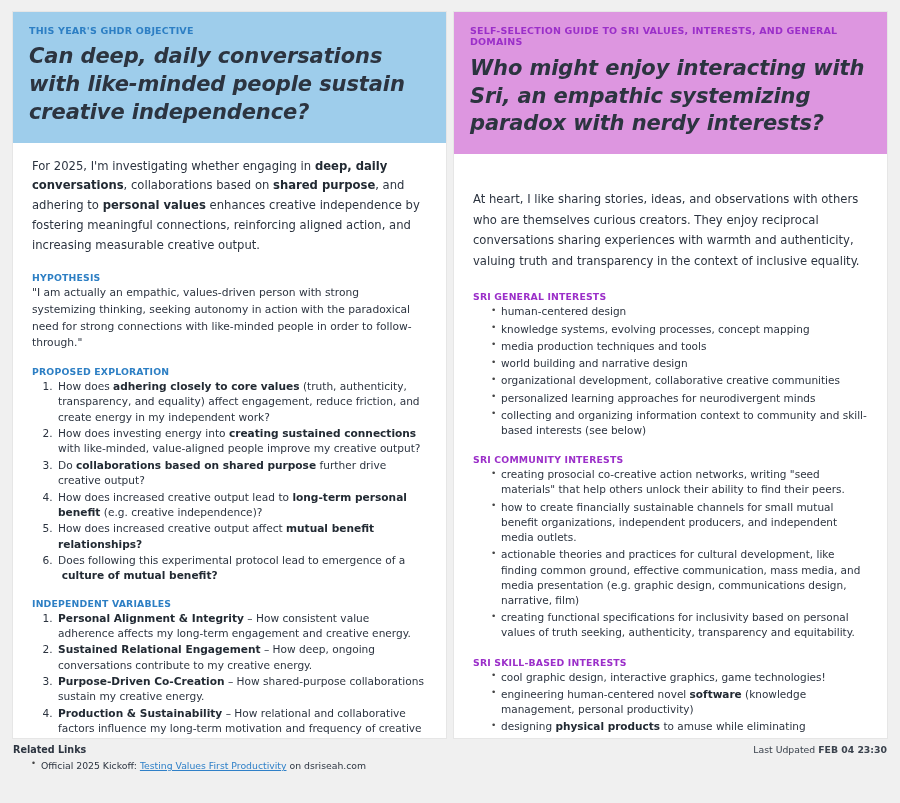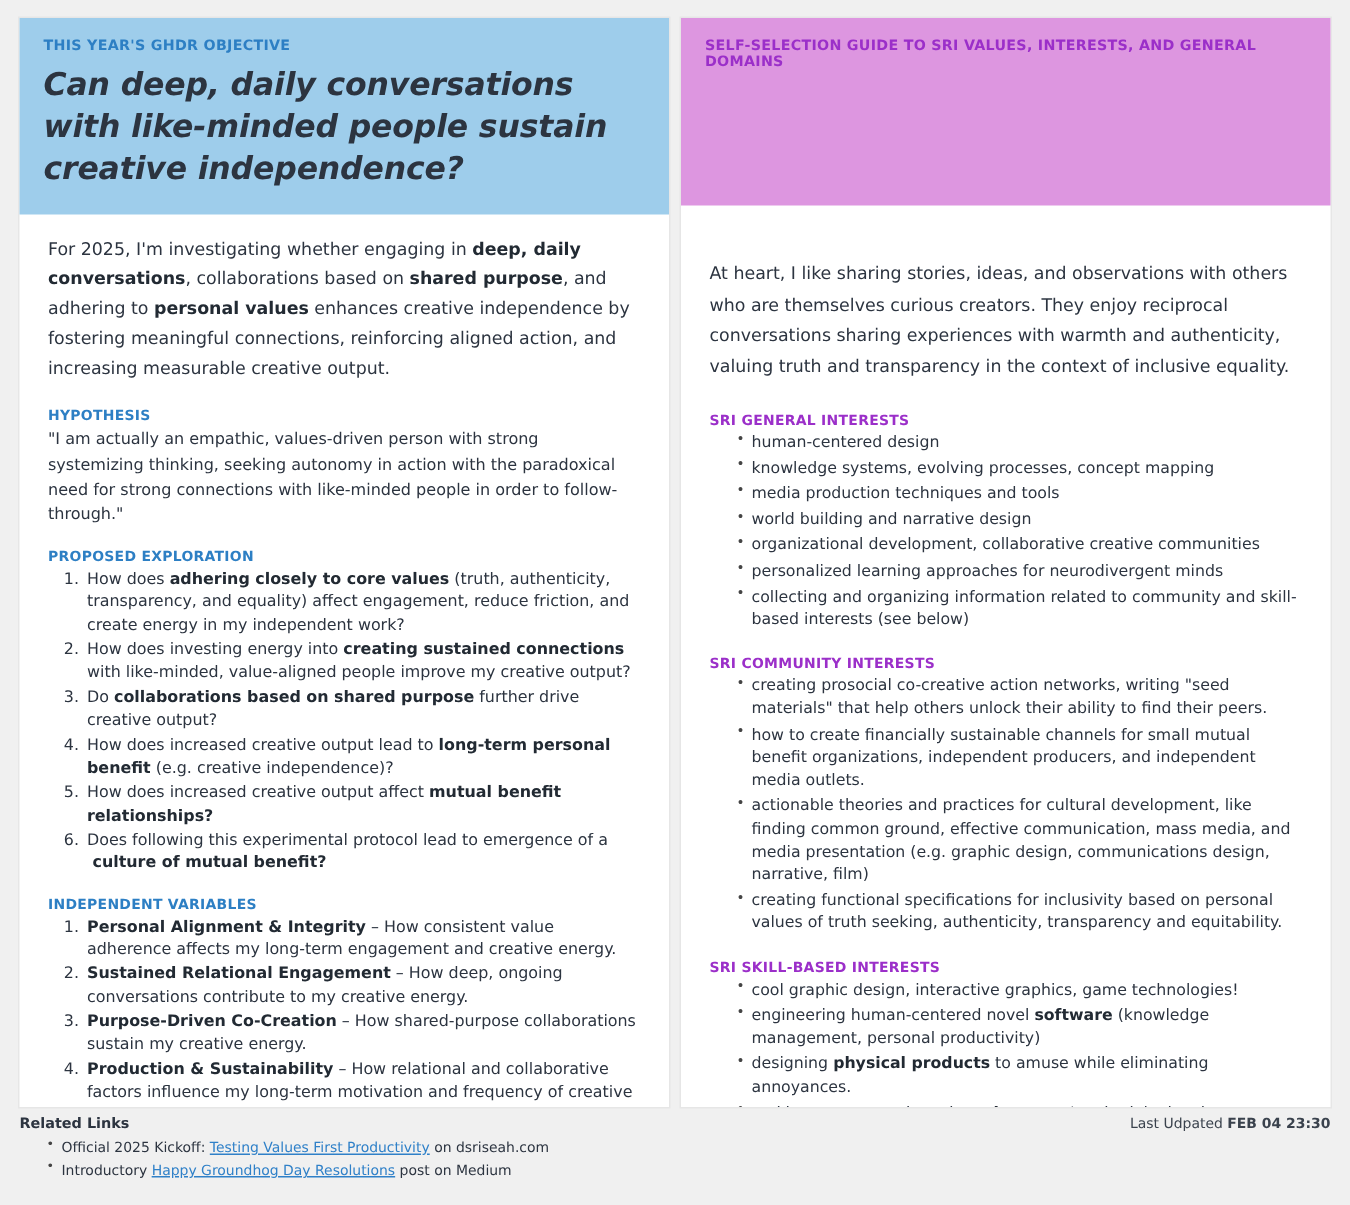--- a/index.html
+++ b/index.html
@@ -182,33 +182,34 @@
             <li><b>Sustained Relational Engagement</b> – How deep, ongoing conversations contribute to my creative energy.</li>
             <li><b>Purpose-Driven Co-Creation</b> – How shared-purpose collaborations sustain my creative energy.</li>
             <li><b>Production &amp; Sustainability</b> – How relational and collaborative factors influence my long-term motivation and frequency of creative output.</li>
           </ol>
       </div>
     </section>
 
     <section class="panel">
       <header class="panel-header purple">
         <div class="kicker purple">SELF-SELECTION GUIDE TO SRI VALUES, INTERESTS, AND GENERAL DOMAINS</div>
+        <h1 class="panel-title">Who might enjoy interacting with Sri, an empathic systemizing paradox with nerdy interests?</h1>
       </header>
       <div class="panel-body">
         <p class="intro right">At heart, I like sharing stories, ideas, and observations with others who are themselves curious creators. They enjoy reciprocal conversations sharing experiences with warmth and authenticity, valuing truth and transparency in the context of inclusive equality.</p>
 
         <div class="sec-head purple">SRI GENERAL INTERESTS</div>
         <ul class="bullets">
             <li>human-centered design</li>
             <li>knowledge systems, evolving processes, concept mapping</li>
             <li>media production techniques and tools</li>
             <li>world building and narrative design</li>
             <li>organizational development, collaborative creative communities</li>
             <li>personalized learning approaches for neurodivergent minds</li>
-            <li>collecting and organizing information related to community and skill-based interests (see below)</li>
+            <li>collecting and organizing information context to community and skill-based interests (see below)</li>
           </ul>
 
         <div class="sec-head purple">SRI COMMUNITY INTERESTS</div>
         <ul class="bullets">
             <li>creating prosocial co-creative action networks, writing "seed materials" that help others unlock their ability to find their peers.</li>
             <li>how to create financially sustainable channels for small mutual benefit organizations, independent producers, and independent media outlets.</li>
             <li>actionable theories and practices for cultural development, like finding common ground, effective communication, mass media, and media presentation (e.g. graphic design, communications design, narrative, film)</li>
             <li>creating functional specifications for inclusivity based on personal values of truth seeking, authenticity, transparency and equitability.</li>
           </ul>
 
@@ -227,17 +228,16 @@
   <footer class="footer">
     <div class="footer-top">
       <div class="footer-title">Related Links</div>
       <div class="footer-updated">
         <span>Last Udpated</span>
         <span class="stamp">FEB 04 23:30</span>
       </div>
     </div>
     <ul class="footer-links">
         <li><span>Official 2025 Kickoff: </span><a class="link" href="#">Testing Values First Productivity</a><span> on dsriseah.com</span></li>
-        <li><span>Introductory </span><a class="link" href="#">Happy Groundhog Day Resolutions</a><span> post on Medium</span></li>
       </ul>
   </footer>
 
 </div>
 
 </body></html>

